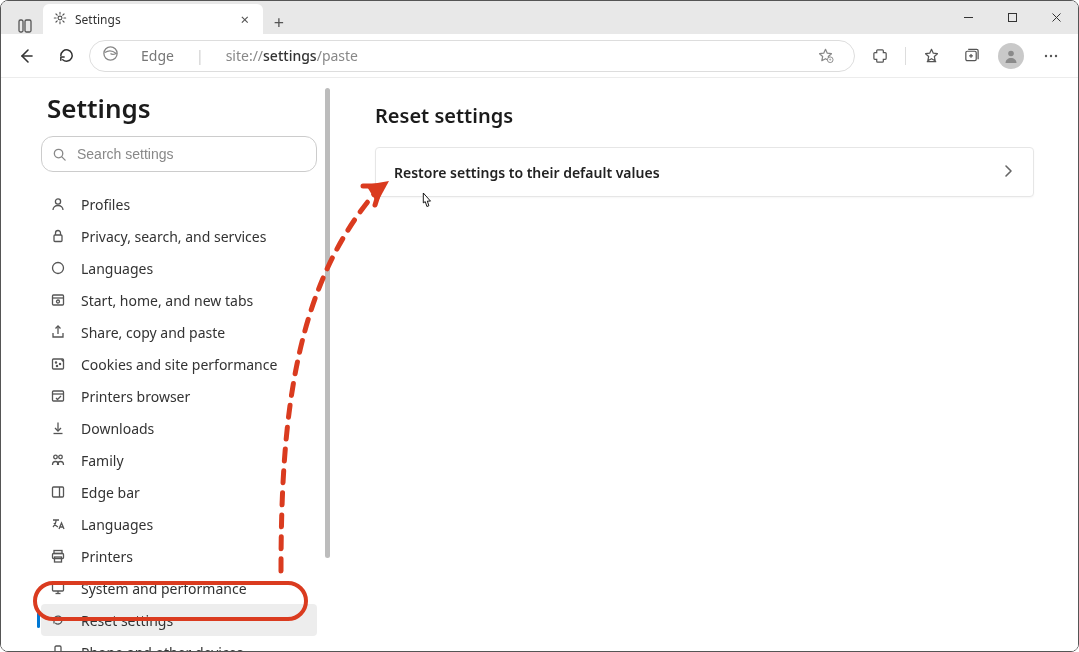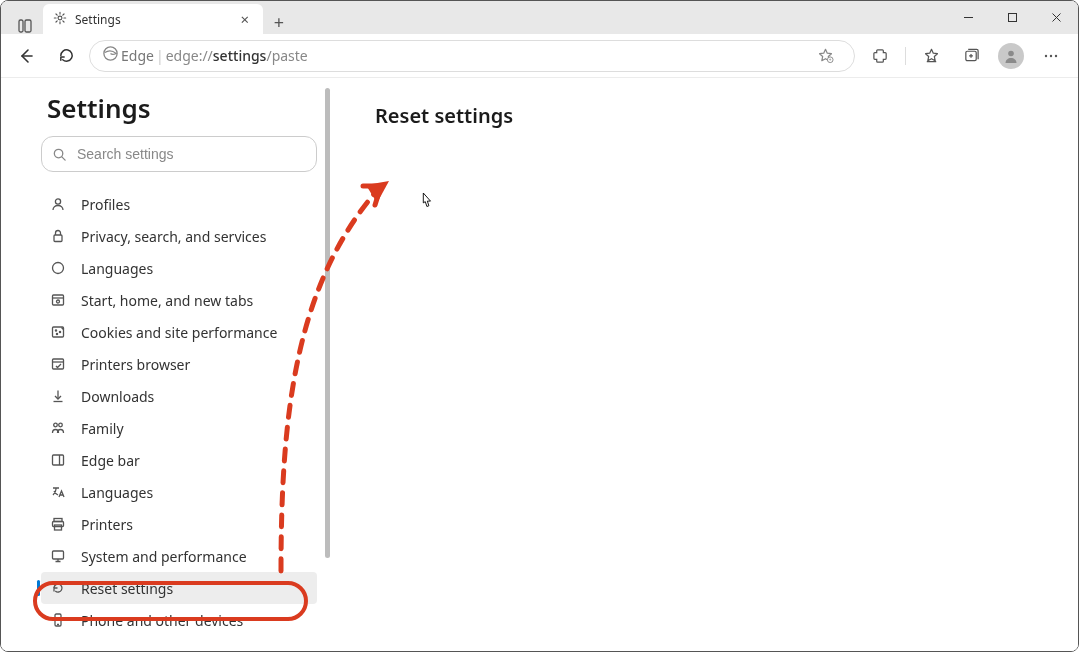--- a/index.html
+++ b/index.html
@@ -106,21 +106,21 @@
   .addr-bar {
     flex: 1;
     height: 32px;
     border: 1px solid #ddd;
     border-radius: 16px;
     display: flex;
     align-items: center;
     padding: 0 12px;
     font-size: 14px;
     color: #333;
-    gap: 2px;
+    gap: 22px;
     background: #fff;
   }
   .addr-bar .edge-logo { color: #7a7a7a; }
   .addr-text { color: #888; display: flex; align-items: baseline; }
   .addr-text .bold { color: #333; font-weight: 500; }
   .addr-actions { margin-left: auto; display:flex; align-items:center; }
   .right-icons {
     display: flex;
     align-items: center;
     gap: 2px;
@@ -354,21 +354,21 @@
     <div class="addr-bar">
       <span class="edge-logo">
         <svg width="17" height="17" viewBox="0 0 18 18">
             <circle cx="9" cy="9" r="7" fill="none" stroke="#888" stroke-width="1.4"></circle>
             <path d="M3 8 Q9 4 15 9 Q11 11 9 9" fill="none" stroke="#888" stroke-width="1.3"></path>
           </svg>
       </span>
       <span style="color:#777">Edge</span>
       <span style="color:#ccc">|</span>
       <span class="addr-text">
-        <span>edge://</span>
+        <span>site://</span>
           <span class="bold">settings</span>
           <span>/paste</span>
       </span>
       <span class="addr-actions">
         <span class="tb-btn">
           <svg width="17" height="17" viewBox="0 0 18 18">
               <path d="M9 2.5l1.9 4.1 4.4.5-3.3 3 .9 4.4L9 12.4l-3.9 2.1.9-4.4-3.3-3 4.4-.5z" fill="none" stroke="#888" stroke-width="1.3" stroke-linejoin="round"></path>
               <circle cx="14" cy="13.5" r="3" fill="#fff" stroke="#888" stroke-width="1"></circle>
               <text x="14" y="15.4" font-size="5" text-anchor="middle" fill="#888">+</text>
             </svg>
@@ -458,20 +458,30 @@
                 <rect x="2.5" y="3" width="11" height="10" rx="1"></rect>
                 <line x1="2.5" y1="6" x2="13.5" y2="6"></line>
                 <circle cx="8" cy="9.5" r="1.5"></circle>
               </svg>
             </span>
             <span>Start, home, and new tabs</span>
           </li>
           <li class="nav-item">
             <span class="nav-icon">
               <svg viewBox="0 0 16 16">
+                <path d="M3 9v4h10V9"></path>
+                <path d="M8 2v8"></path>
+                <path d="M5.5 4.5L8 2l2.5 2.5"></path>
+              </svg>
+            </span>
+            <span>Share, copy and paste</span>
+          </li>
+          <li class="nav-item">
+            <span class="nav-icon">
+              <svg viewBox="0 0 16 16">
                 <rect x="2.5" y="3" width="11" height="10" rx="1"></rect>
                 <circle cx="6" cy="6.5" r="0.6" fill="#555"></circle>
                 <circle cx="10" cy="8" r="0.6" fill="#555"></circle>
                 <circle cx="7" cy="10" r="0.6" fill="#555"></circle>
                 <path d="M11.5 3.5l2 2" stroke-width="1.5"></path>
               </svg>
             </span>
             <span>Cookies and site performance</span>
           </li>
           <li class="nav-item">
@@ -564,20 +574,28 @@
             <span>Phone and other devices</span>
           </li>
         </ul>
       <div class="scrollbar-track">
         <div class="scrollbar-thumb"></div>
       </div>
     </div>
 
     <div class="main">
       <div class="main-title">Reset settings</div>
+      <div class="card">
+        <span>Restore settings to their default values</span>
+        <span class="chev">
+          <svg width="14" height="14" viewBox="0 0 14 14">
+              <path d="M5 2l5 5-5 5" stroke="#666" stroke-width="1.6" fill="none" stroke-linecap="round" stroke-linejoin="round"></path>
+            </svg>
+        </span>
+      </div>
     </div>
   </div>
 
 </div>
 
 <div class="annotation-ring"></div>
 <svg class="annotation-arrow" viewBox="0 0 160 420">
   <path d="M10 400 C 10 240, 25 110, 110 15" stroke="#da3b1f" stroke-width="5" fill="none" stroke-dasharray="12 10" stroke-linecap="round"></path>
   <path d="M110 15 L92 15 M110 15 L104 34" stroke="#da3b1f" stroke-width="5" fill="none" stroke-linecap="round"></path>
   <polygon points="118,10 95,14 106,32" fill="#da3b1f"></polygon>

